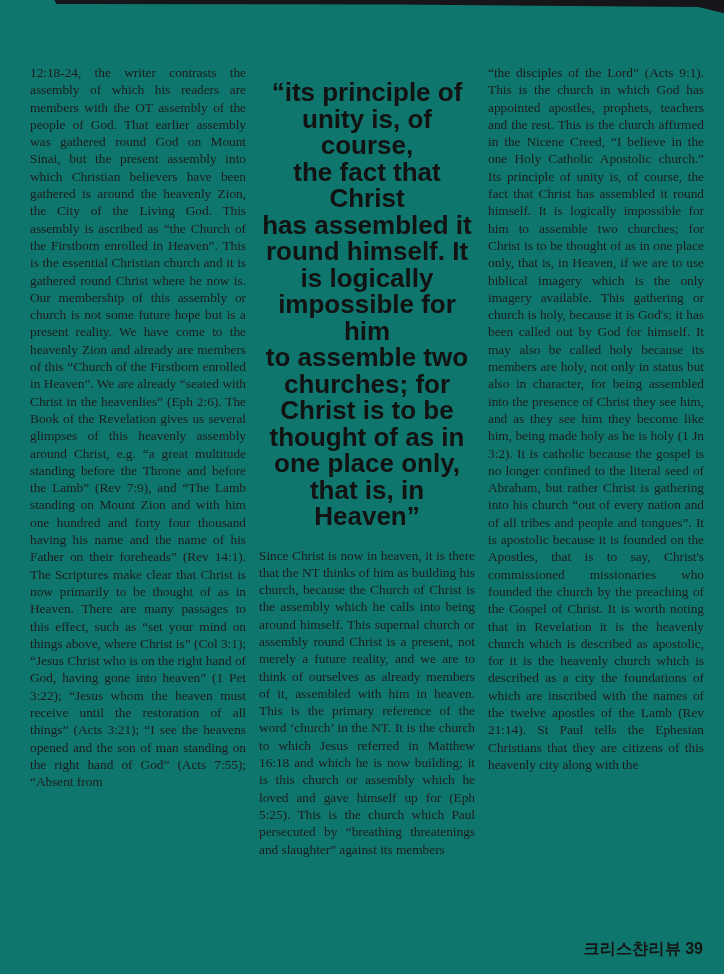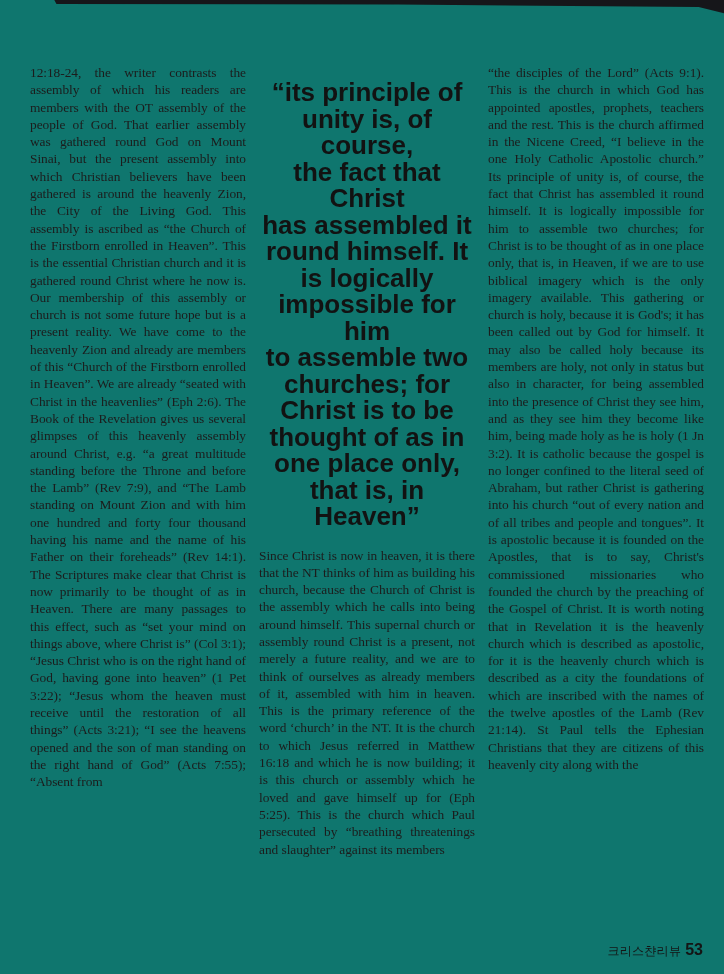--- a/index.html
+++ b/index.html
@@ -52,22 +52,22 @@
   .footer {
     position: absolute;
     right: 21px; bottom: 14px;
     display: flex;
     align-items: baseline;
     gap: 4px;
     color: #141414;
   }
   .journal {
     font-family: "Liberation Sans", sans-serif;
-    font-weight: 400;
-    font-size: 12px;
+    font-weight: 700;
+    font-size: 16px;
     letter-spacing: 0.3px;
   }
   .pagenum {
     font-family: "Liberation Sans", sans-serif;
     font-weight: 700;
     font-size: 16px;
   }
 </style>
 </head>
 <body>
@@ -100,16 +100,16 @@
     </div>
 
     <div class="col">
       <p class="body-text">“the disciples of the Lord” (Acts 9:1). This is the church in which God has appointed apostles, prophets, teachers and the rest. This is the church affirmed in the Nicene Creed, “I believe in the one Holy Catholic Apostolic church.” Its principle of unity is, of course, the fact that Christ has assembled it round himself. It is logically impossible for him to assemble two churches; for Christ is to be thought of as in one place only, that is, in Heaven, if we are to use biblical imagery which is the only imagery available. This gathering or church is holy, because it is God's; it has been called out by God for himself. It may also be called holy because its members are holy, not only in status but also in character, for being assembled into the presence of Christ they see him, and as they see him they become like him, being made holy as he is holy (1 Jn 3:2). It is catholic because the gospel is no longer confined to the literal seed of Abraham, but rather Christ is gathering into his church “out of every nation and of all tribes and people and tongues”. It is apostolic because it is founded on the Apostles, that is to say, Christ's commissioned missionaries who founded the church by the preaching of the Gospel of Christ. It is worth noting that in Revelation it is the heavenly church which is described as apostolic, for it is the heavenly church which is described as a city the foundations of which are inscribed with the names of the twelve apostles of the Lamb (Rev 21:14). St Paul tells the Ephesian Christians that they are citizens of this heavenly city along with the</p>
     </div>
 
   </div>
 
   <div class="footer">
     <span class="journal">크리스챤리뷰</span>
-    <span class="pagenum">53</span>
+    <span class="pagenum">39</span>
   </div>
 
 </div>
 
 </body></html>

